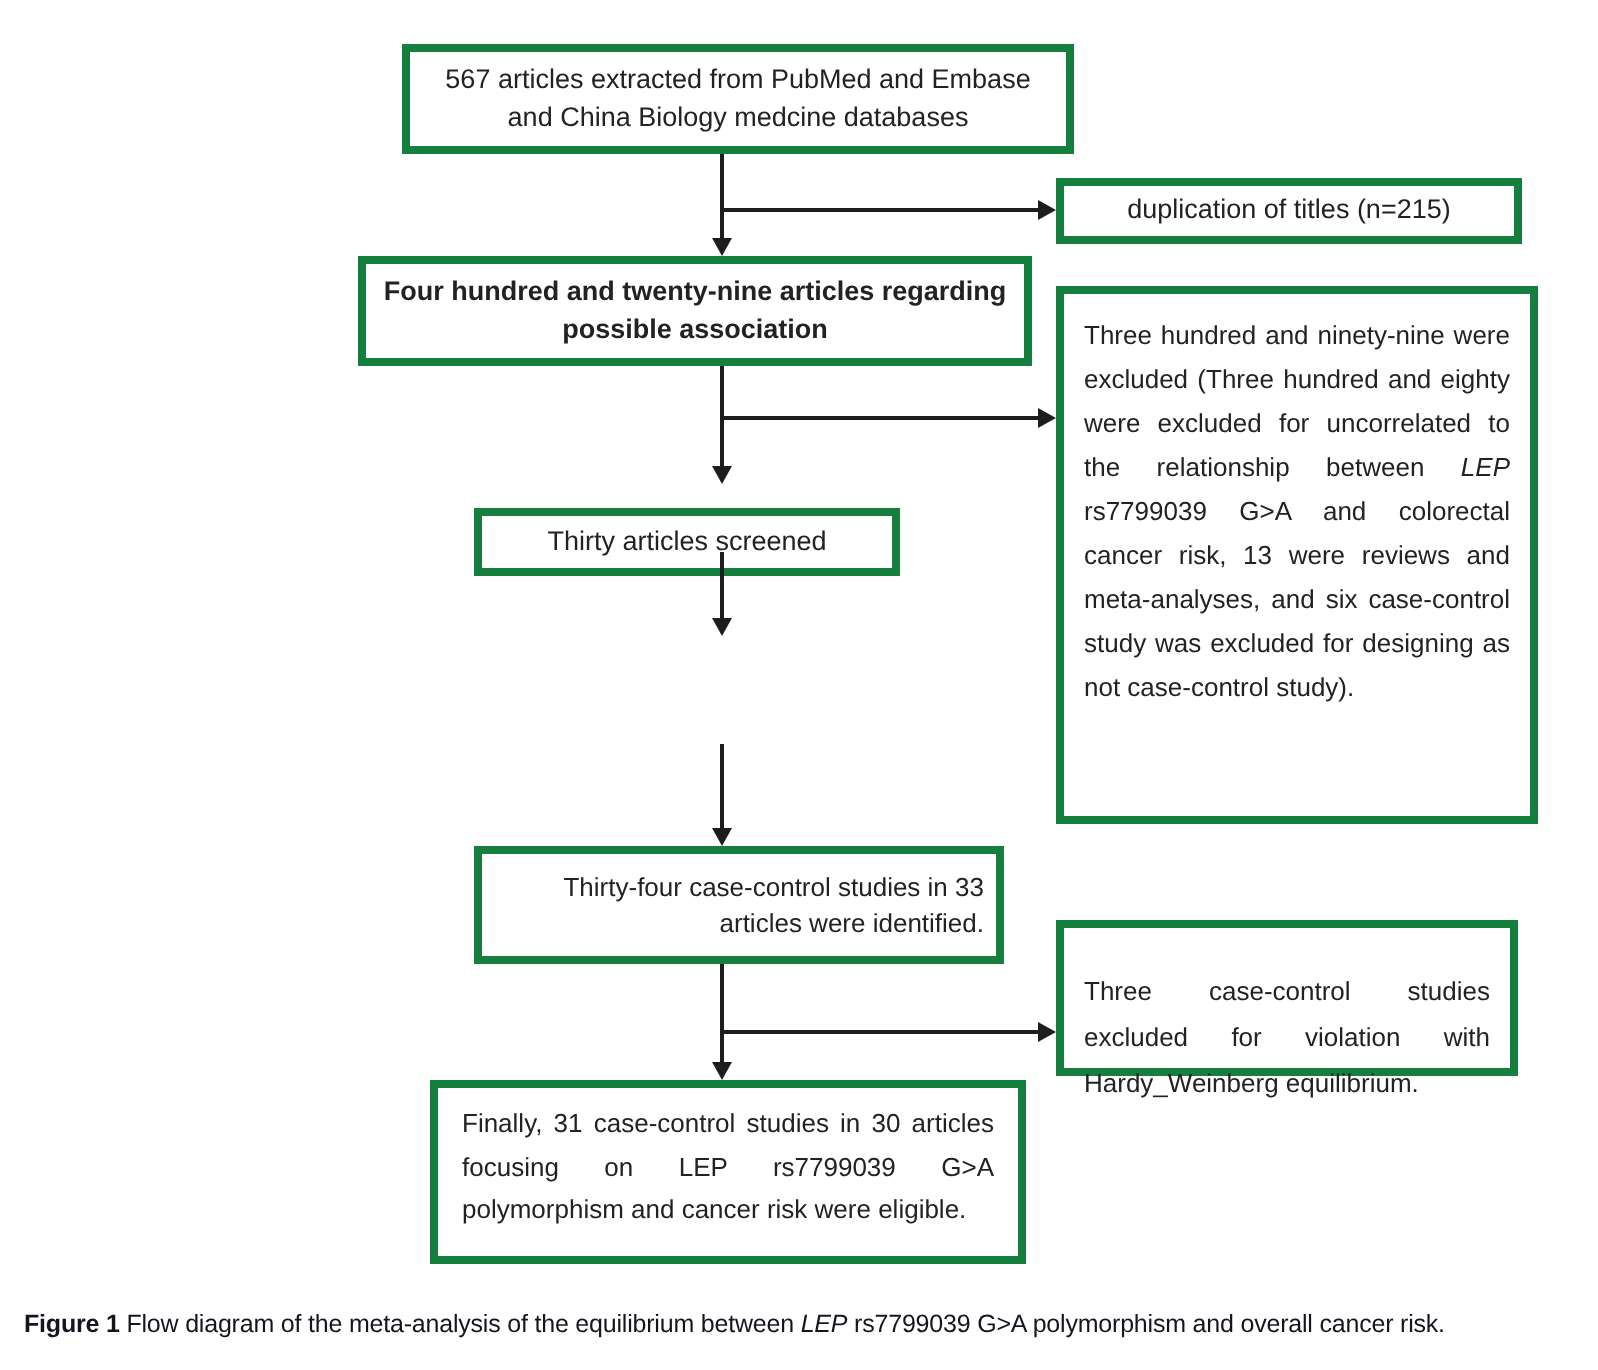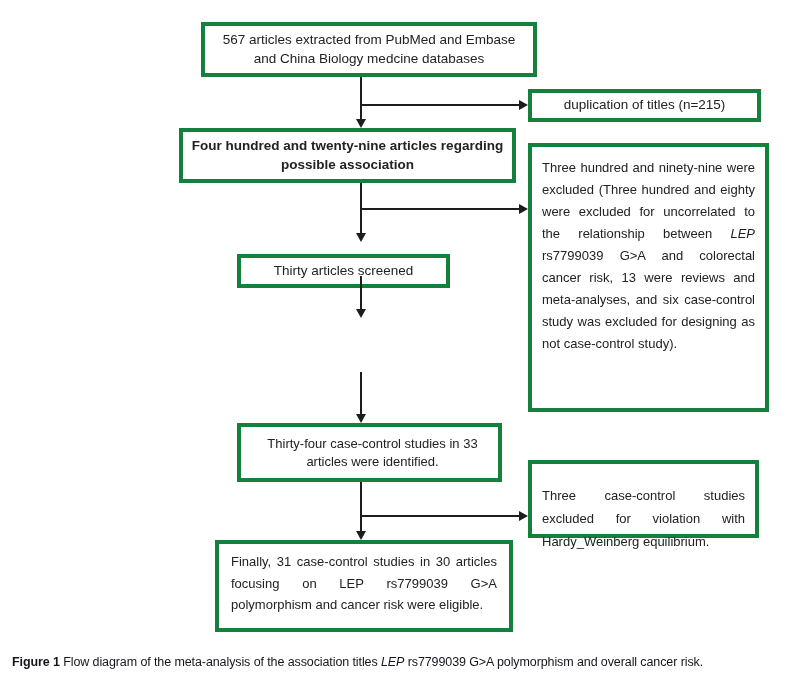--- a/index.html
+++ b/index.html
@@ -28,21 +28,21 @@
     line-height: 1.35;
     color: #222222;
   }
   .box .box-text {
     display: block;
     width: 100%;
     text-align: center;
     white-space: pre-line;
   }
   .box.align-left .box-text {
-    text-align: center;
+    text-align: right;
   }
   .box.justify {
     display: block;
     font-size: 13px;
   }
   .box.justify .box-body {
     display: block;
     text-align: justify;
     text-justify: inter-word;
   }
@@ -150,16 +150,16 @@
 
   <div class="box justify" style="left:528px; top:460px; width:231px; height:78px; padding:20px 10px; line-height:23px;">
     <div class="box-body">Three case-control studies excluded for violation with Hardy_Weinberg equilibrium.</div>
   </div>
 
   <div class="box justify" style="left:215px; top:540px; width:298px; height:92px; padding:7px 12px; line-height:21.5px;">
     <div class="box-body">Finally, 31 case-control studies in 30 articles focusing on LEP rs7799039 G&gt;A polymorphism and cancer risk were eligible.</div>
   </div>
 
   <div id="caption">
-    <span class="caption-label">Figure 1</span><span> Flow diagram of the meta-analysis of the association titles </span><span class="gene">LEP</span><span> rs7799039 G&gt;A polymorphism and overall cancer risk.</span>
+    <span class="caption-label">Figure 1</span><span> Flow diagram of the meta-analysis of the equilibrium between </span><span class="gene">LEP</span><span> rs7799039 G&gt;A polymorphism and overall cancer risk.</span>
   </div>
 
 </div>
 
 </body></html>

